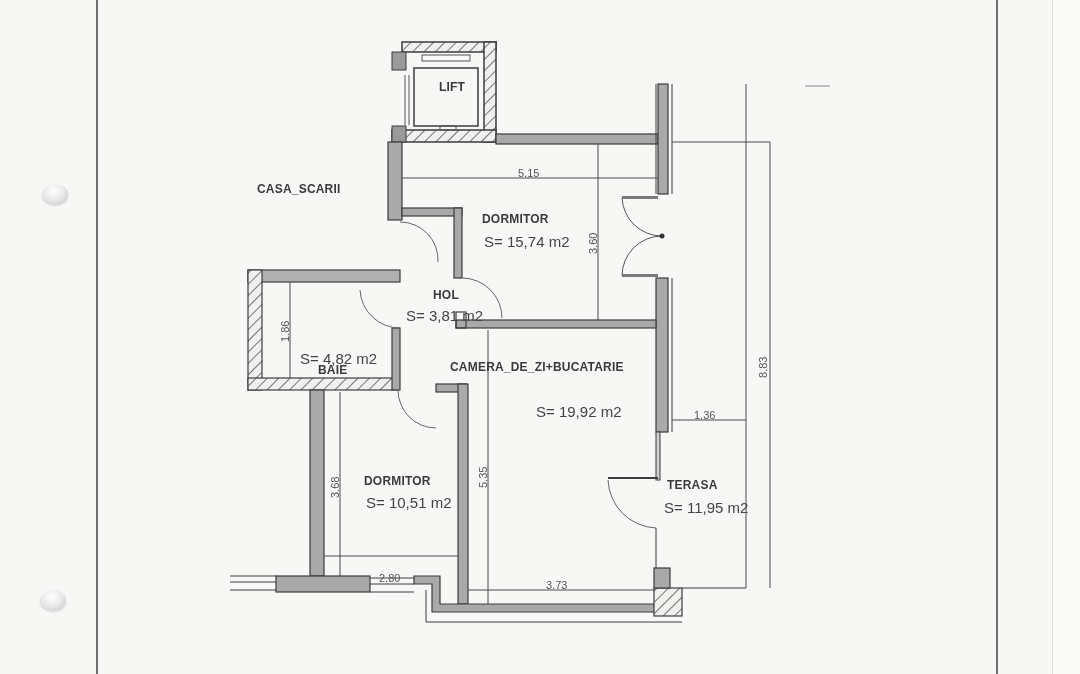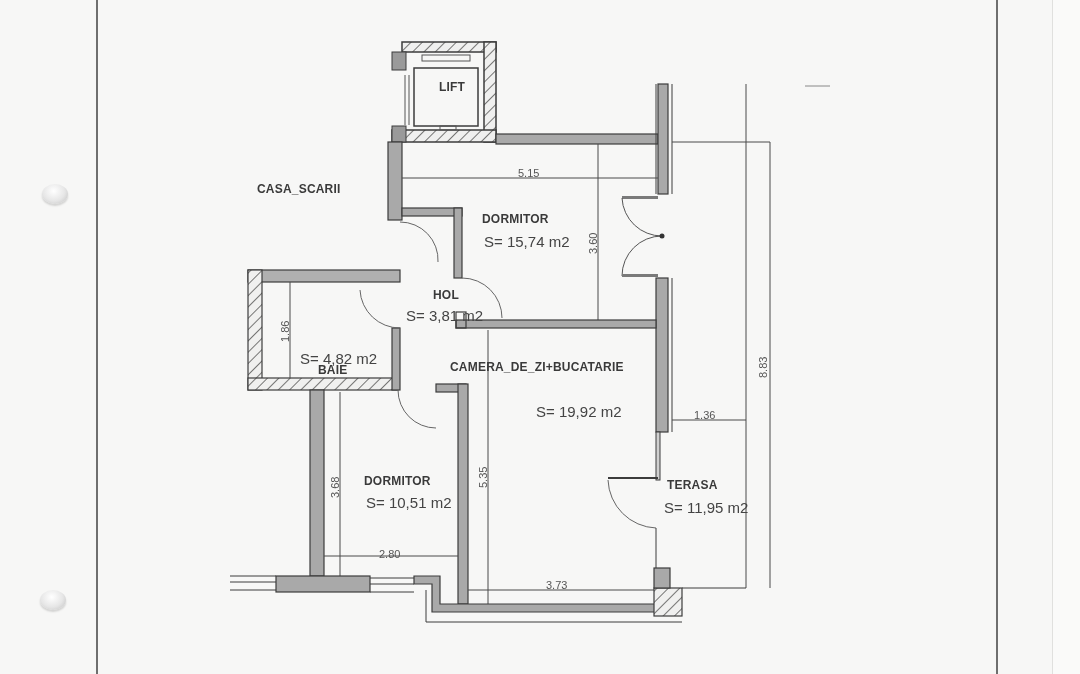--- a/index.html
+++ b/index.html
@@ -158,17 +158,17 @@
 <div class="label" style="left:364px; top:474px;">DORMITOR</div>
 <div class="area" style="left:366px; top:494px;">S= 10,51 m2</div>
 
 <div class="label" style="left:667px; top:478px;">TERASA</div>
 <div class="area" style="left:664px; top:499px;">S= 11,95 m2</div>
 
 <div class="dim" style="left:518px; top:167px;">5.15</div>
 <div class="dim vert" style="left:587px; top:254px;">3.60</div>
 <div class="dim vert" style="left:279px; top:342px;">1.86</div>
 <div class="dim vert" style="left:329px; top:498px;">3.68</div>
-<div class="dim" style="left:379px; top:548px;">2.80</div>
+<div class="dim" style="left:379px; top:572px;">2.80</div>
 <div class="dim vert" style="left:477px; top:488px;">5.35</div>
 <div class="dim" style="left:546px; top:579px;">3.73</div>
 <div class="dim" style="left:694px; top:409px;text-align:right;">1.36</div>
 <div class="dim vert" style="left:757px; top:378px;">8.83</div>
 
 </body></html>

